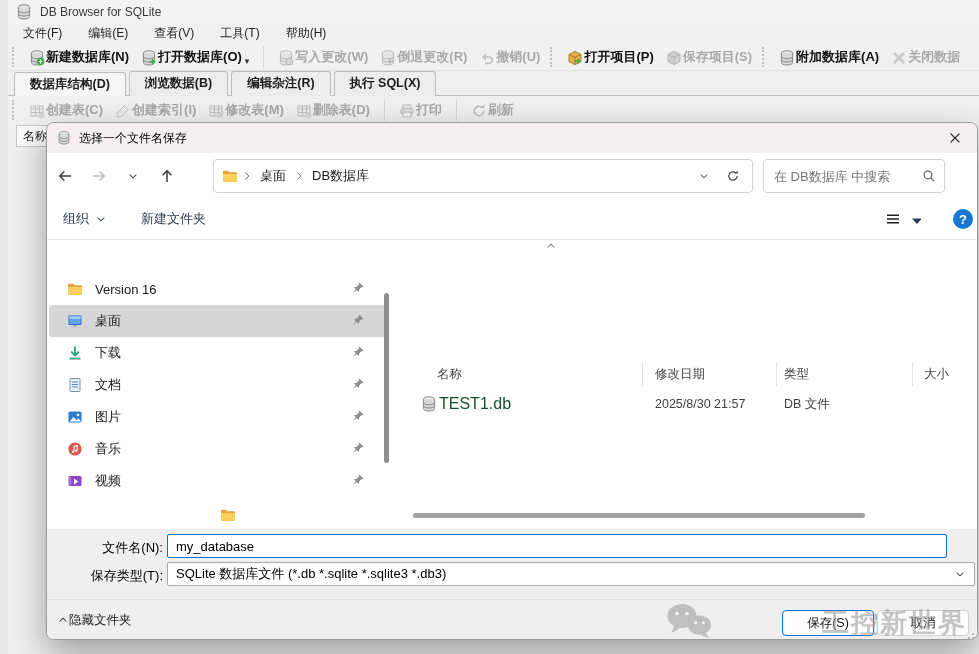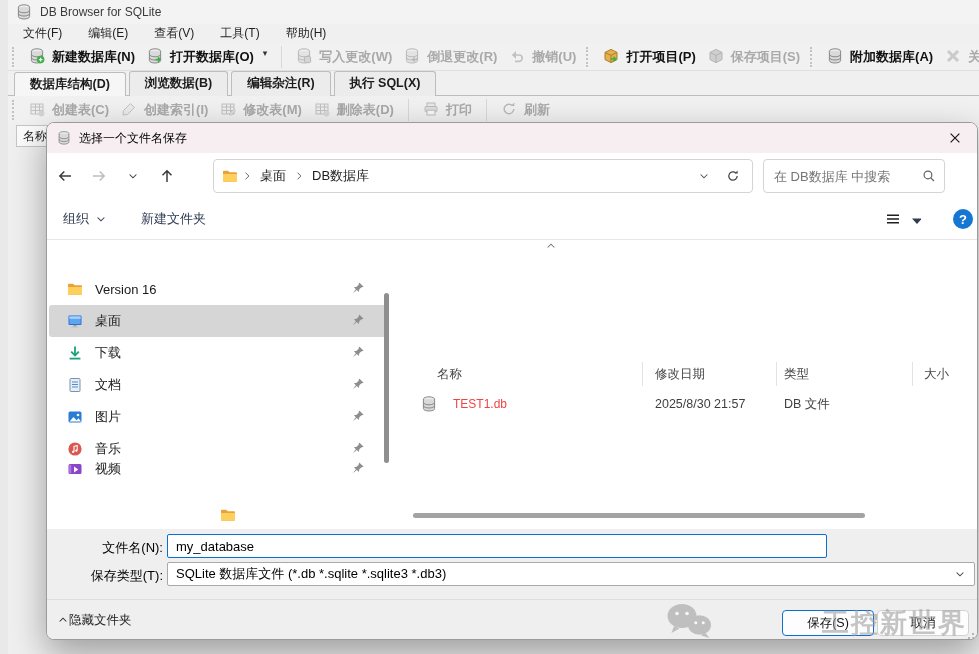--- a/index.html
+++ b/index.html
@@ -9,21 +9,21 @@
   .row{display:flex;align-items:center;}
   .ic16{width:16px;height:16px;flex:none;}
   .ic14{width:14px;height:14px;flex:none;}
   .ic12{width:12px;height:12px;flex:none;}
 
   
   .titlebar{left:0;top:0;width:979px;height:24px;background:#f3f3f3;display:flex;align-items:center;gap:8px;padding-left:8px;box-sizing:border-box;color:#3a3a3a;}
   .menubar{left:0;top:24px;width:979px;height:19px;display:flex;align-items:center;gap:4px;padding-left:4px;box-sizing:border-box;}
   .menu-item{padding:2px 11px;color:#1f1f1f;}
   .maintoolbar{left:0;top:43px;width:979px;height:28px;display:flex;align-items:center;background:#f1f1f1;border-bottom:1px solid #e0e0e0;box-sizing:border-box;}
-  .tb-btn{display:flex;align-items:flex-start;gap:7px;font-weight:bold;font-size:13px;color:#111;white-space:nowrap;padding:0 6px;}
+  .tb-btn{display:flex;align-items:flex-end;gap:1px;font-weight:bold;font-size:13px;color:#111;white-space:nowrap;padding:0 6px;}
   .tb-btn.disabled{color:#a9a9a9;}
   .tb-btn.disabled svg{filter:grayscale(1);opacity:.55;}
   .tb-grip{width:3px;height:20px;border-left:2px dotted #c3c3c3;margin:0 6px 0 4px;flex:none;}
   .tb-sep{width:1px;height:22px;background:#d8d8d8;margin:0 8px;flex:none;}
   .caret{font-size:9px;color:#333;margin-left:2px;}
   .tabsrow{left:0;top:71px;width:979px;height:25px;display:flex;align-items:flex-start;padding-left:6px;box-sizing:border-box;border-bottom:1px solid #bdbdbd;}
   .tab{padding:3px 15px 4px 15px;font-weight:bold;font-size:12.5px;background:#ececec;border:1px solid #bdbdbd;border-bottom:none;margin-right:3px;border-radius:3px 3px 0 0;color:#1c1c1c;}
   .tab.active{background:#f6f6f6;position:relative;top:1px;padding-bottom:5px;}
   .subtoolbar{left:0;top:96px;width:979px;height:28px;display:flex;align-items:center;background:#f1f1f1;box-sizing:border-box;}
   .tree-header{left:8px;top:125px;width:92px;height:22px;background:#fbfbfb;border:1px solid #c6c6c6;display:flex;align-items:center;padding-left:6px;box-sizing:border-box;color:#222;}
@@ -39,21 +39,21 @@
   .dlg-toolbtn{font-size:13px;color:#2f3b52;display:flex;align-items:center;gap:6px;}
   .help-circle{width:20px;height:20px;border-radius:50%;background:#1677d2;color:#fff;font-weight:bold;font-size:13px;display:flex;align-items:center;justify-content:center;}
   .side-item{position:absolute;left:2px;width:340px;height:32px;display:flex;align-items:center;gap:12px;padding-left:18px;box-sizing:border-box;font-size:13px;color:#191919;border-radius:3px;}
   .side-item.selected{background:#d6d6d6;}
   .pin{position:absolute;right:24px;top:8px;}
   .colsep{position:absolute;top:122px;width:1px;height:24px;background:#e3e3e3;}
   .hdr-label{position:absolute;top:126px;font-size:12.5px;color:#454545;}
   .cellTxt{font-size:12.5px;color:#3f3f3f;white-space:nowrap;}
   .fields{left:0;top:406px;width:932px;height:70px;background:#efefef;}
   .f-label{position:absolute;left:0;width:116px;text-align:right;font-size:13px;color:#000000;}
-  .f-input{position:absolute;left:120px;width:660px;height:24px;box-sizing:border-box;background:#fff;border:1px solid #0b6fd0;border-radius:2px;font-family:inherit;font-size:13px;padding:0 8px;color:#000;outline:none;}
+  .f-input{position:absolute;left:120px;width:780px;height:24px;box-sizing:border-box;background:#fff;border:1px solid #0b6fd0;border-radius:2px;font-family:inherit;font-size:13px;padding:0 8px;color:#000;outline:none;}
   .f-select{position:absolute;left:120px;width:808px;height:24px;box-sizing:border-box;background:#fff;border:1px solid #a9a9a9;border-radius:2px;display:flex;align-items:center;padding:0 8px;font-size:13px;color:#000;}
   .footer{left:0;top:476px;width:932px;height:41px;background:#efefef;border-top:1px solid #dedede;box-sizing:border-box;}
   .dlg-btn{position:absolute;top:10px;width:92px;height:26px;border-radius:4px;background:#fdfdfd;display:flex;align-items:center;justify-content:center;font-size:12.5px;color:#111;box-sizing:border-box;}
   .btn-primary{border:1px solid #0b6fd0;}
   .btn-plain{border:1px solid #d2d2d2;}
   .grip-dots{position:absolute;right:5px;bottom:5px;width:2px;height:2px;background:#b4b4b4;
      box-shadow:-8px 8px #b4b4b4,-4px 8px #b4b4b4,0 8px #b4b4b4,-4px 4px #b4b4b4,0 4px #b4b4b4,0 0 #b4b4b4;}
   .watermark{color:#9b9b9b;opacity:.58;font-size:27px;font-weight:bold;letter-spacing:2px;white-space:nowrap;z-index:40;}
   .scroll-thumb-v{position:absolute;left:337px;top:170px;width:5px;height:170px;background:#8f8f8f;border-radius:3px;}
   .scroll-thumb-h{position:absolute;left:366px;top:390px;width:452px;height:5px;background:#a3a3a3;border-radius:3px;}
@@ -448,21 +448,21 @@
     </div>
     <div class="side-item" style="top:310px;">
       <svg class="ic16">
           <use href="#i-music"></use>
         </svg>
       <span>音乐</span>
       <svg class="ic14 pin">
           <use href="#i-pin"></use>
         </svg>
     </div>
-    <div class="side-item" style="top:330px;">
+    <div class="side-item" style="top:342px;">
       <svg class="ic16">
           <use href="#i-video"></use>
         </svg>
       <span>视频</span>
       <svg class="ic14 pin">
           <use href="#i-pin"></use>
         </svg>
     </div>
     <div class="side-item" style="top:384px;flex-direction:column;">
       <svg class="ic16">
@@ -481,21 +481,21 @@
       <span class="hdr-label" style="left:375px;">类型</span>
       <span class="hdr-label" style="left:515px;">大小</span>
       <span class="colsep" style="left:233px;"></span>
       <span class="colsep" style="left:367px;"></span>
       <span class="colsep" style="left:503px;"></span>
 
       <div class="abs row" style="left:0;top:150px;width:560px;height:28px;">
         <svg class="ic16" style="margin-left:12px;">
             <use href="#i-db"></use>
           </svg>
-        <span class="cellTxt" style="position:absolute;left:44px;color:#ef4444;font-size:12px;">TEST1.db</span>
+        <span class="cellTxt" style="position:absolute;left:30px;color:#14532d;font-size:16px;">TEST1.db</span>
         <span class="cellTxt" style="position:absolute;left:246px;">2025/8/30 21:57</span>
         <span class="cellTxt" style="position:absolute;left:375px;">DB 文件</span>
         <span class="cellTxt" style="position:absolute;left:515px;"></span>
       </div>
     </div>
     <div class="scroll-thumb-h"></div>
 
     <div class="abs fields">
       <span class="f-label" style="top:10px;">文件名(N):</span>
       <input class="f-input" style="top: 5px;" value="my_database">

